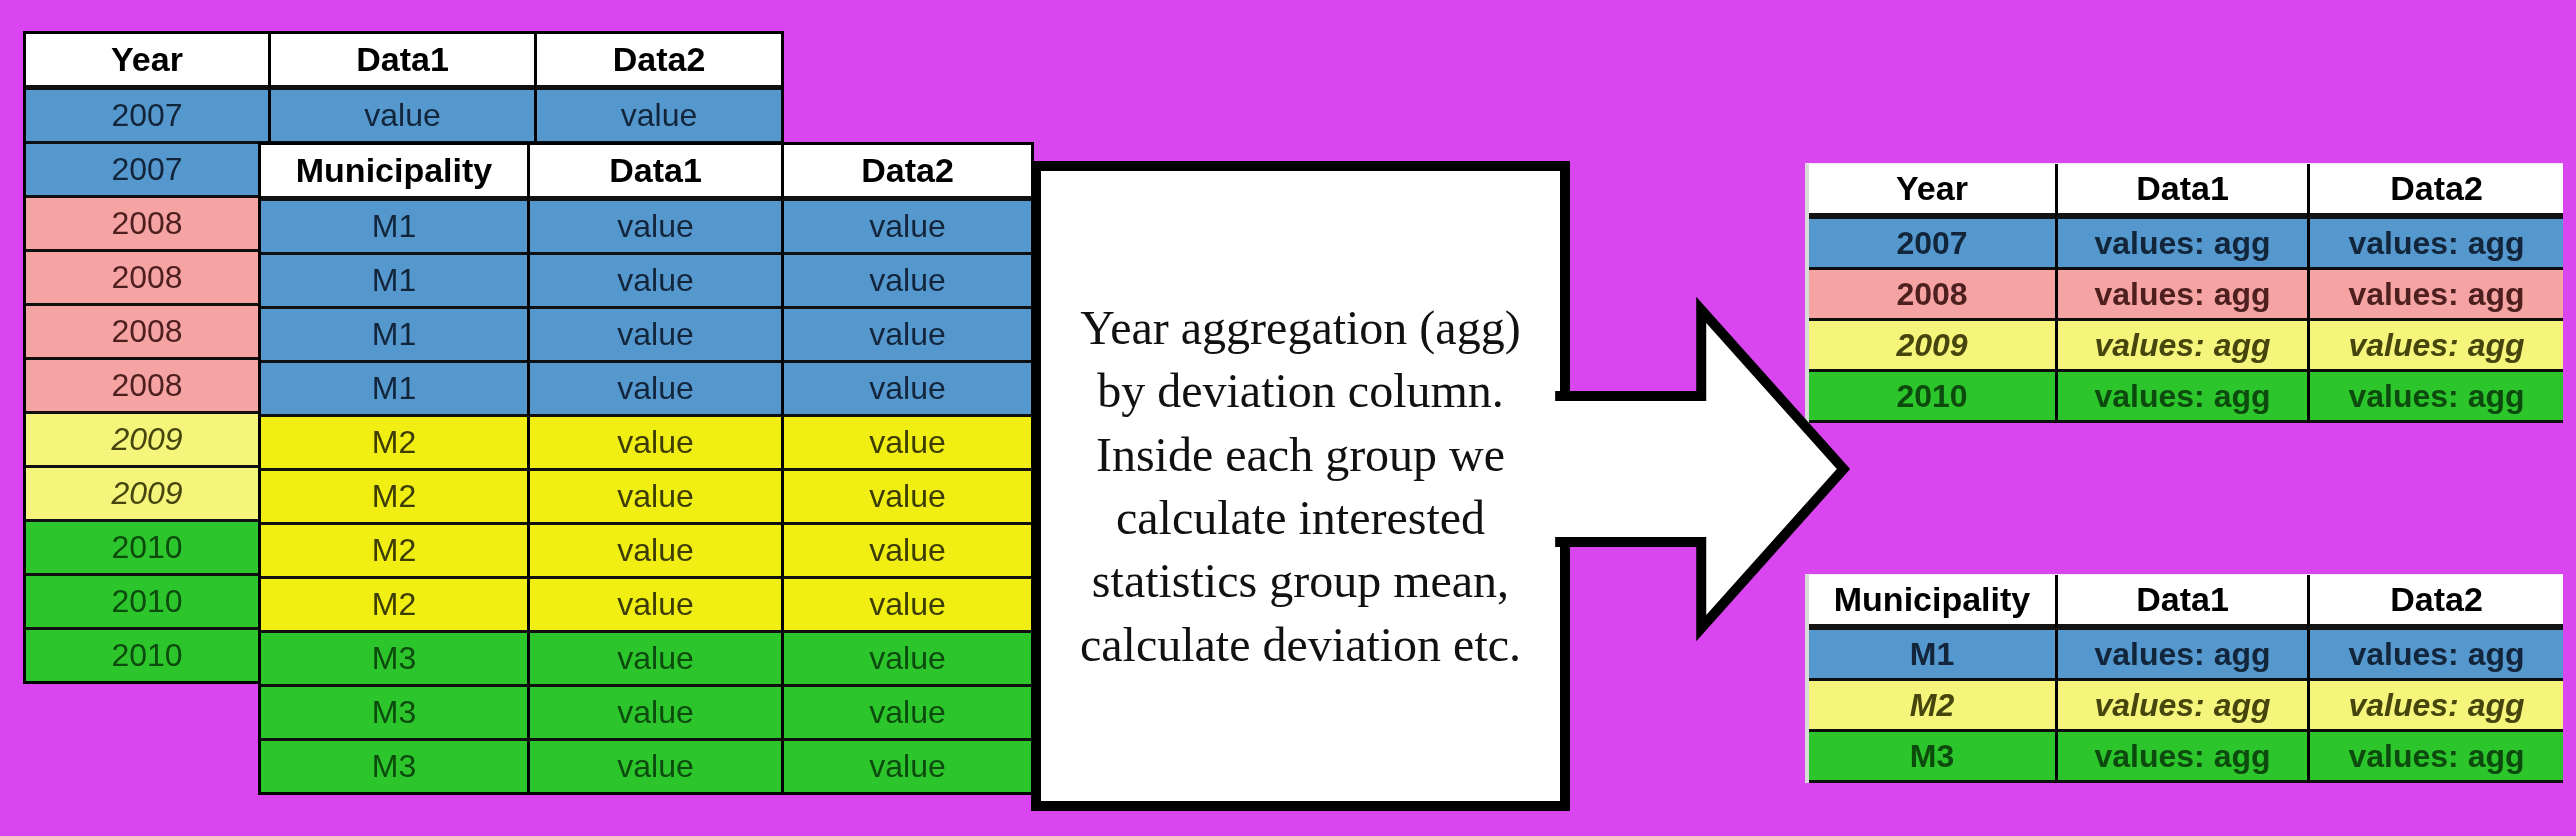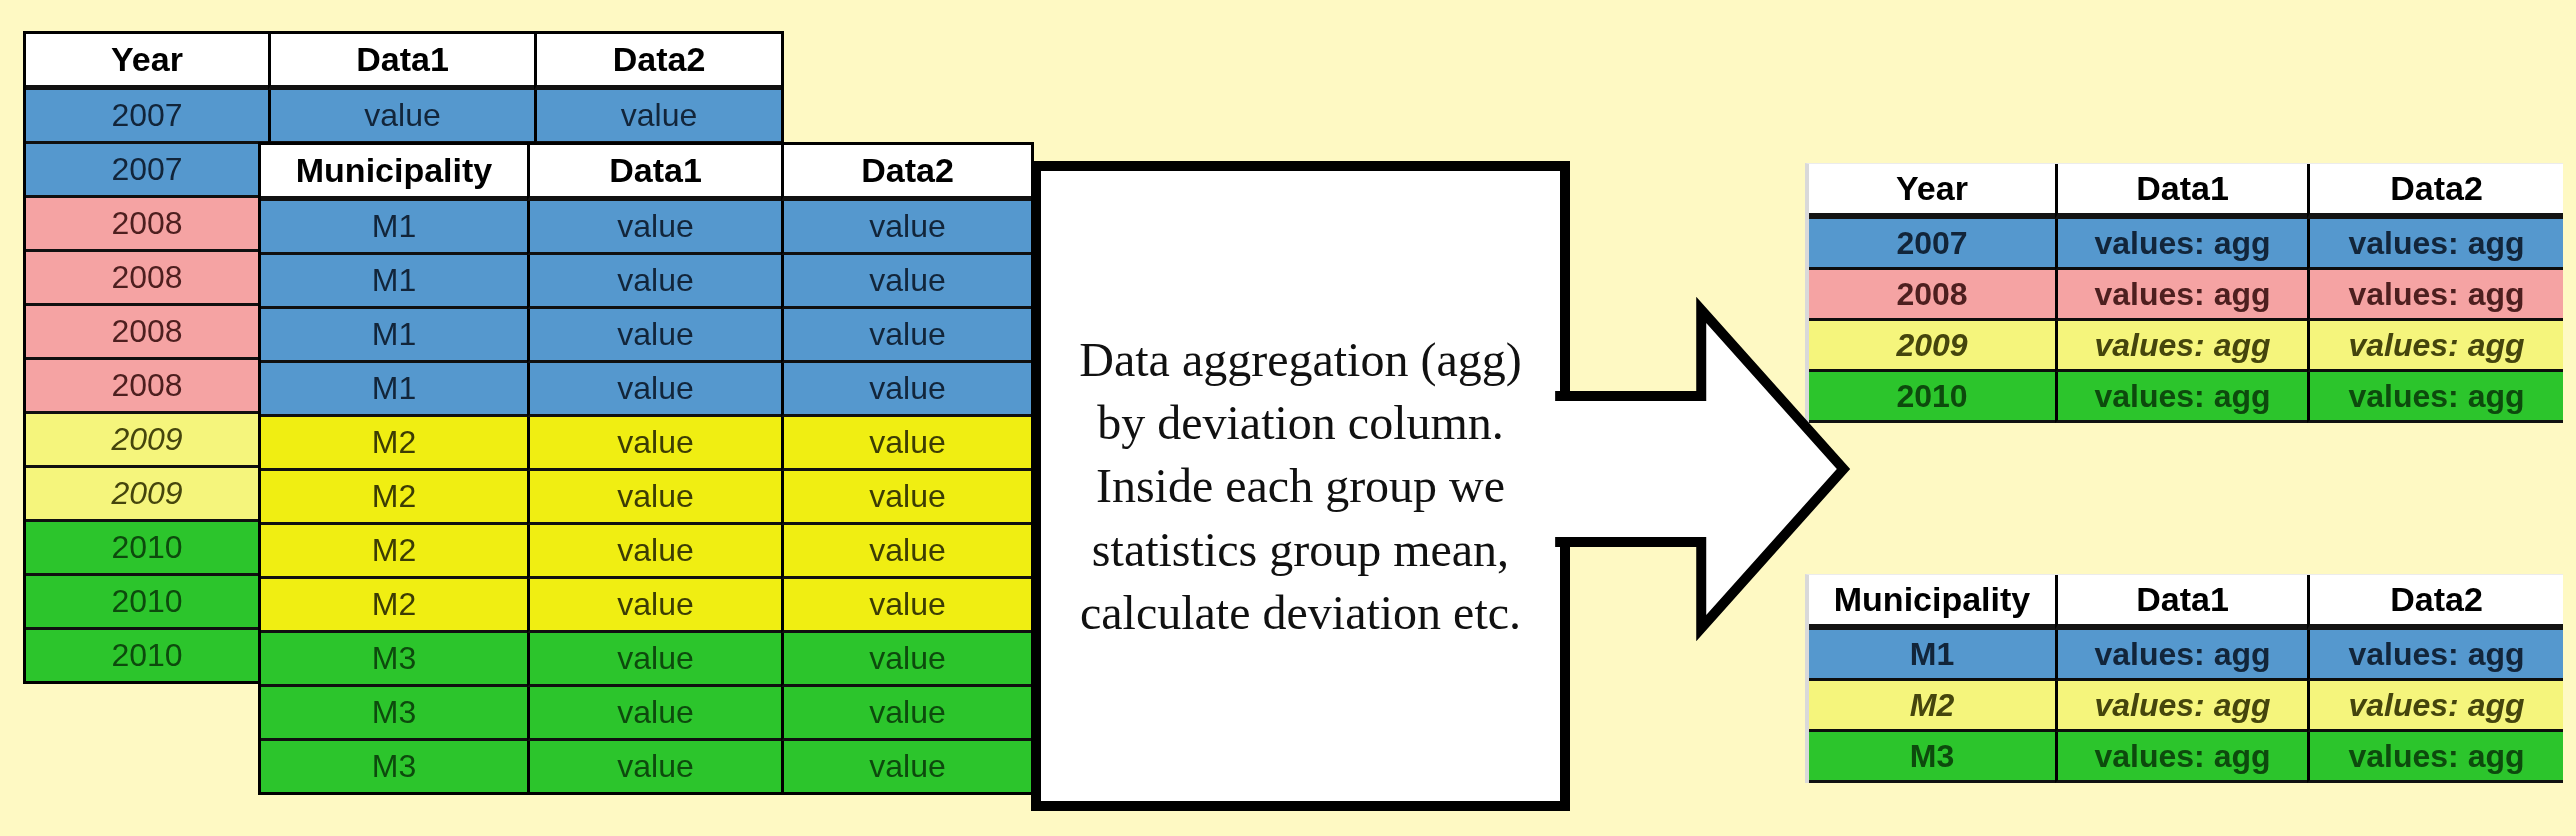--- a/index.html
+++ b/index.html
@@ -1,17 +1,17 @@
 <!DOCTYPE html>
 <html style="font-size:12.3px"><head>
 <meta charset="utf-8">
 <style>
   html,body { margin:0; padding:0; background:#ffffff; }
   #canvas {
-    position:relative; width:2576px; height:837px; background:#fef9c3;
+    position:relative; width:2576px; height:837px; background:#d946ef;
     overflow:hidden; font-family:"Liberation Sans", sans-serif;
   }
   table { position:absolute; border-collapse:separate; border-spacing:0; table-layout:fixed; }
   th, td { padding:0; margin:0; text-align:center; vertical-align:middle; overflow:hidden; white-space:nowrap; }
 
   
   .ltable { border:3.1px solid #000; background:#fff; }
   .ltable th {
     background:#ffffff; color:#000; font-weight:bold; font-size:34px;
     height:51px; border-bottom:5.4px solid #111;
@@ -196,23 +196,24 @@
         </tr>
       <tr class="c-green">
           <td>M3</td>
           <td>value</td>
           <td>value</td>
         </tr>
     </tbody>
   </table>
 
   <div class="textbox">
-    <div>Data aggregation (agg)</div>
+    <div>Year aggregation (agg)</div>
     <div>by deviation column.</div>
     <div>Inside each group we</div>
+    <div>calculate interested</div>
     <div>statistics group mean,</div>
     <div>calculate deviation etc.</div>
   </div>
 
   <svg class="arrow-svg" viewBox="0 0 395 450">
     <polygon points="0,130 190,130 190,18 375,225 190,432 190,320 0,320" fill="#ffffff" stroke="none"></polygon>
     <path d="M 0,130 H 190 V 18 L 375,225 L 190,432 V 320 H 0" fill="none" stroke="#000000" stroke-width="13" stroke-linejoin="miter"></path>
   </svg>
 
   <table class="rtable right-year-table">

